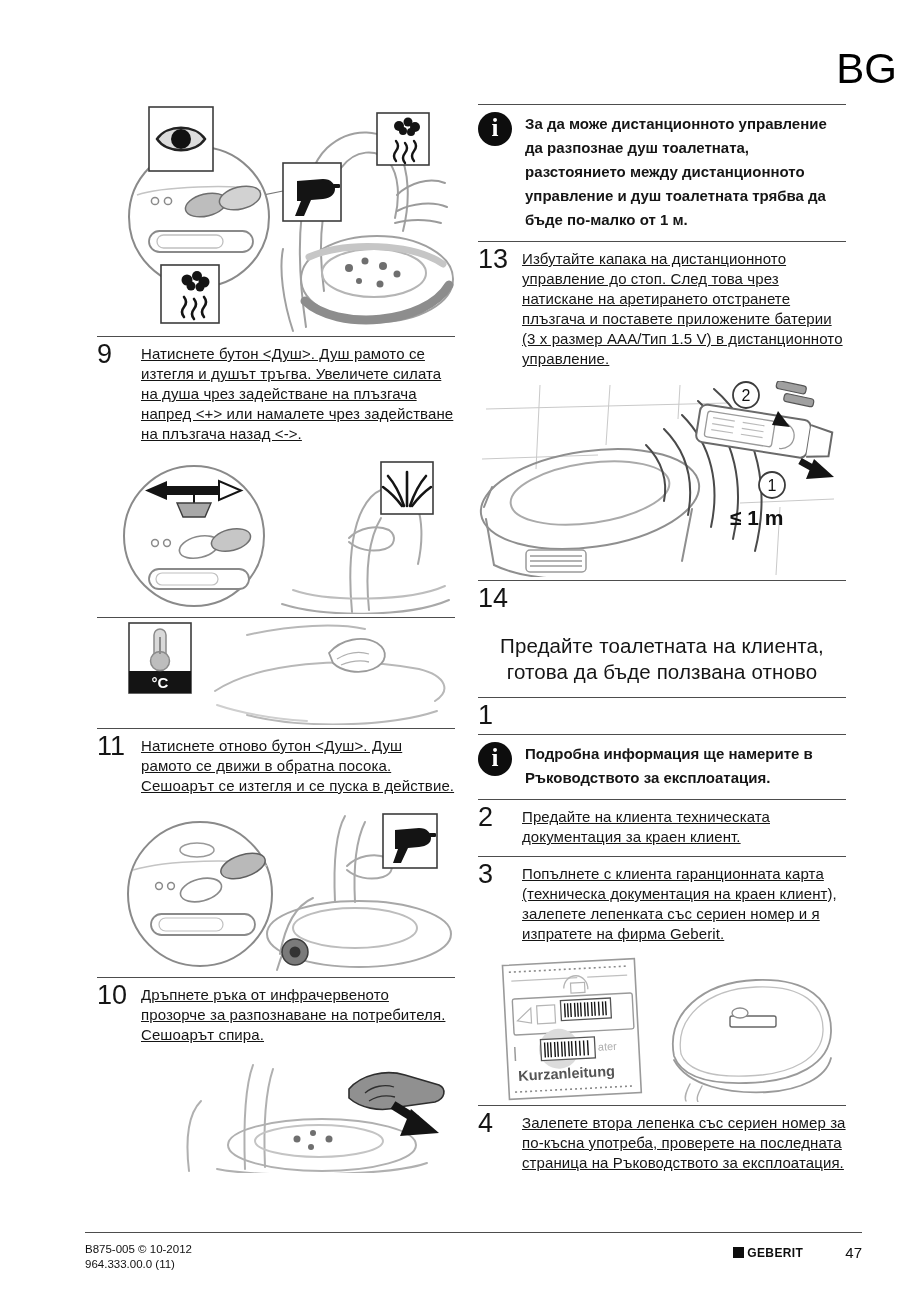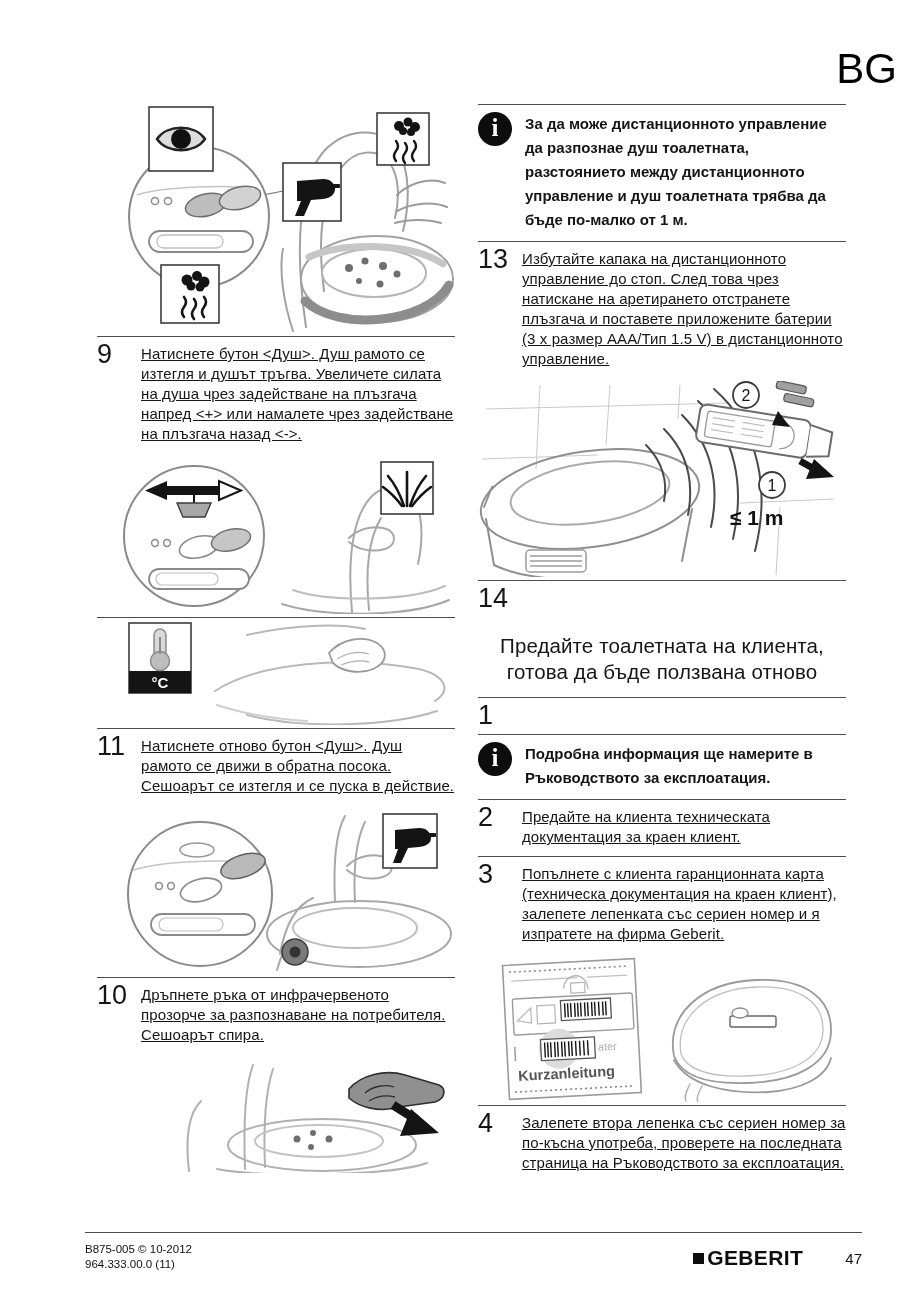--- a/index.html
+++ b/index.html
@@ -23,25 +23,25 @@
     background:#0d0d0d; color:#fff;
     font-family:"Liberation Serif","DejaVu Serif",serif; font-size:25px; font-weight:700;
     display:flex; align-items:center; justify-content:center; line-height:1; padding-bottom:3px;
   }
   .note-text { flex:1; font-size:15px; line-height:24px;font-weight:bold; }
   .section-title { font-size:20.5px; line-height:26px; font-weight:400; margin:16px 0 12px; letter-spacing:0.1px;text-align:center; }
   .illus { display:block; margin:3px 0; }
   .footer {
     position:absolute; left:85px; right:58px; top:1232px;
     border-top:1.4px solid #4d4d4d; padding-top:9px;
-    display:flex; justify-content:space-between; align-items:center;
+    display:flex; justify-content:space-between; align-items:flex-start;
   }
   .footer-left { font-size:11.5px; line-height:15px; color:#111; }
   .footer-right { display:flex; align-items:center; gap:42px; padding-top:2px; }
-  .brand { display:flex; align-items:center; gap:3px; font-weight:700; font-size:21px; letter-spacing:0.4px; color:#0d0d0d; }
+  .brand { display:flex; align-items:center; gap:3px; font-weight:700; font-size:12px; letter-spacing:0.4px; color:#0d0d0d; }
   .brand-square { width:11px; height:11px; background:#0d0d0d; display:inline-block; }
   .pageno { font-size:15px; color:#111; }
   svg text { font-family:"Liberation Sans","DejaVu Sans",sans-serif; }
 </style>
 </head>
 <body>
 
 <div class="page">
 
   <div class="lang">BG</div>

